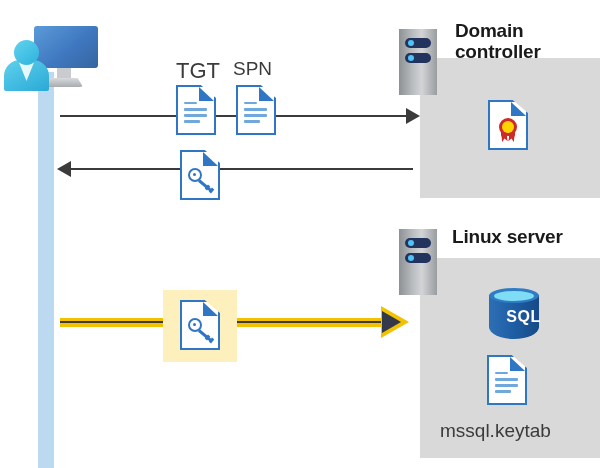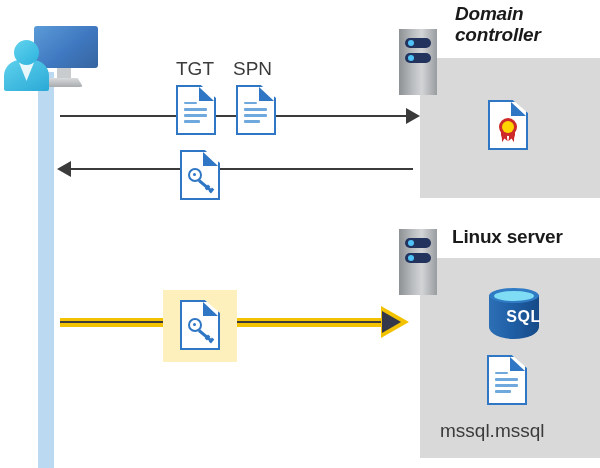--- a/index.html
+++ b/index.html
@@ -29,24 +29,23 @@
   .label-plain {
     position: absolute;
     color: #3b3b3b;
   }
 
   #client-label {
     left: 28px; top: 2px;
     font-size: 21px;
   }
   #dc-label {
-    left: 455px; top: 3px;
+    left: 455px; top: 20px;
     font-size: 19px;
     width: 140px;
-    font-style: italic;
   }
   #linux-label {
     left: 452px; top: 226px;
     font-size: 19px;
     width: 150px;
   }
   #keytab-label {
     left: 440px; top: 420px;
     font-size: 19px;
     color: #3b3b3b;
@@ -305,21 +304,21 @@
 
   
   #doc-tgt    { left: 176px; top: 85px; }
   #doc-spn    { left: 236px; top: 85px; }
   #doc-ticket { left: 180px; top: 150px; }
   #doc-key    { left: 180px; top: 300px; }
   #doc-cert   { left: 488px; top: 100px; }
   #doc-keytab { left: 487px; top: 355px; }
 
   
-  #tgt-label { left: 176px; top: 58px; font-size: 19px; color:#3b3b3b; }
+  #tgt-label { left: 176px; top: 58px; font-size: 22px; color:#3b3b3b; }
   #spn-label { left: 233px; top: 58px; font-size: 19px; color:#3b3b3b; }
 
   
   #sql-icon {
     position: absolute;
     left: 489px; top: 288px;
     width: 50px; height: 56px;
   }
   #sql-body {
     position: absolute;
@@ -469,15 +468,15 @@
 
   <div class="doc" id="doc-keytab">
     <div class="page"></div>
     <div class="fold"></div>
     <div class="ln hatch"></div>
     <div class="ln l1"></div>
     <div class="ln l2"></div>
     <div class="ln l3"></div>
   </div>
 
-  <div class="label-plain" id="keytab-label">mssql.mssql</div>
+  <div class="label-plain" id="keytab-label">mssql.keytab</div>
 
 </div>
 
 </body></html>

